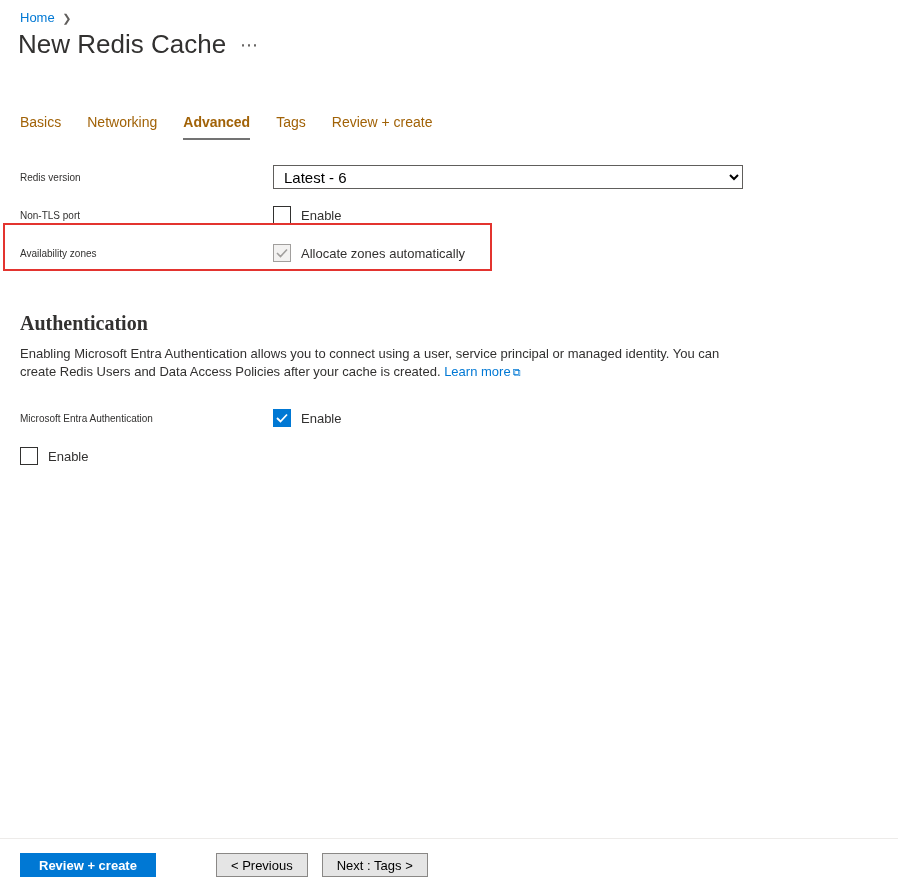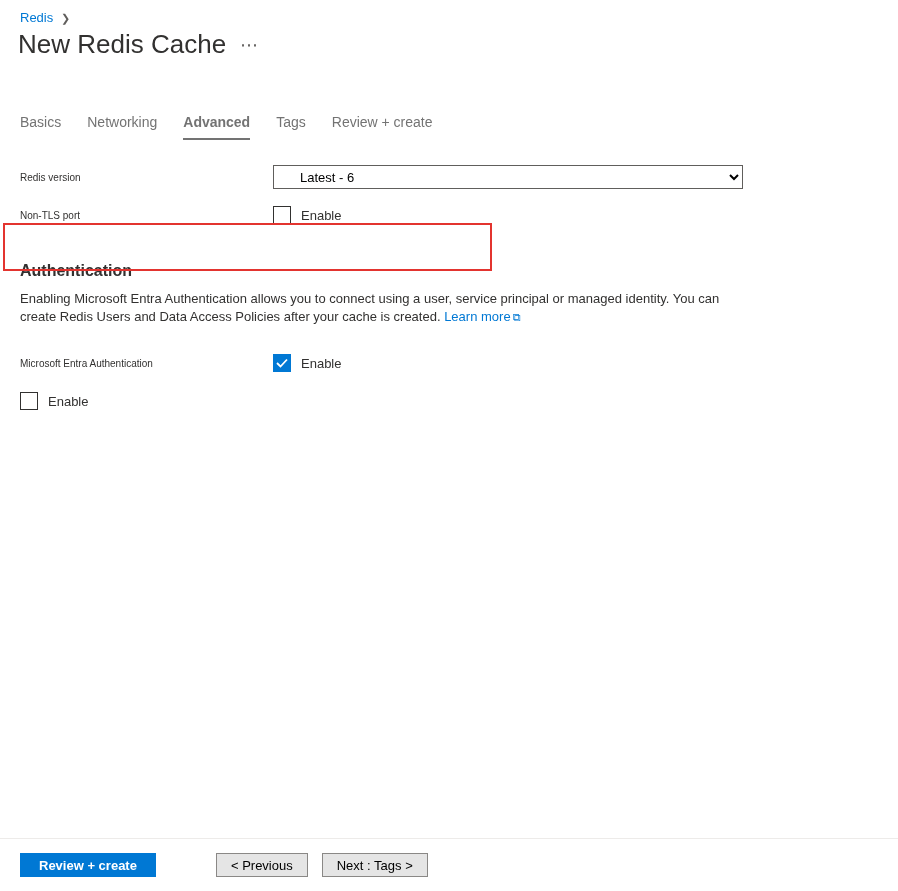--- a/index.html
+++ b/index.html
@@ -2,47 +2,47 @@
 <html><head>
   <meta charset="utf-8">
   <style>
     * { margin:0; padding:0; box-sizing:border-box; }
     body { font-family:"Segoe UI","SegoeUI",Arial,sans-serif; font-size:13px; color:#323130; width:898px; height:891px; position:relative; background:#fff; }
     .breadcrumb { padding:10px 0 0 20px; font-size:13px; color:#0078d4; }
     .breadcrumb span.sep { color:#605e5c; margin:0 4px; font-size:11px; }
     h1.page-title { font-size:26px; font-weight:400; padding:4px 0 0 18px; display:flex; align-items:center; }
     .more-dots { font-size:18px; color:#605e5c; margin-left:14px; letter-spacing:1px; cursor:pointer; }
     .tabs { display:flex; gap:0; margin:54px 0 0 20px; border-bottom:none; }
-    .tab { padding:0 0 8px 0; margin-right:26px; font-size:14px; color:#737373; cursor:pointer; }
+    .tab { padding:0 0 8px 0; margin-right:26px; font-size:14px; color:#a16207; cursor:pointer; }
     .tab.active { font-weight:600; border-bottom:2px solid #737373; }
     .form-area { padding:18px 20px 0 20px; }
     .row { display:flex; align-items:center; min-height:38px; }
     .row .label { width:253px; font-size:10px; color:#323130; }
     .row .control { flex:1; display:flex; align-items:center; gap:10px; }
-    select.redis-select { width:470px; height:24px; border:1px solid #605e5c; font-size:13px; padding:1px 22px; background:#fff; font-family:inherit; }
+    select.redis-select { width:470px; height:24px; border:1px solid #605e5c; font-size:15px; padding:1px 6px; background:#fff; font-family:inherit; }
     .checkbox { width:18px; height:18px; border:1px solid #323130; display:flex; align-items:center; justify-content:center; background:#fff; }
     .checkbox.checked { background:#0078d4; border-color:#0078d4; }
     .checkbox.disabled { border-color:#a19f9d; background:#f3f2f1; }
     .checkbox svg { width:12px; height:12px; }
     .row-highlight { position:absolute; left:3px; top:223px; width:489px; height:48px; border:2px solid #e3342f; pointer-events:none; }
-    .section-title { font-weight:600; font-size:16px; margin-top:28px; margin-bottom:10px; }
+    .section-title { font-weight:600; font-size:20px; margin-top:40px; margin-bottom:10px;font-family:Liberation Serif, serif; }
     .section-desc { font-size:13px; color:#323130; line-height:1.4; max-width:720px; }
     .link { color:#0078d4; cursor:pointer;text-align:right; }
     .link .ext { font-size:11px; margin-left:2px; }
     .footer { position:absolute; left:0; right:0; bottom:0; border-top:1px solid #edebe9; padding:14px 20px; display:flex; align-items:center; gap:0; }
     .btn { height:24px; font-size:13px; border:1px solid #8a8886; background:#e5e5e5; padding:0 14px; cursor:pointer; font-family:inherit; }
     .btn.primary { background:#0078d4; border-color:#0078d4; color:#fff; font-weight:600; padding:0 18px; }
     .footer .spacer { width:60px; }
     .footer .gap { width:14px; }
   </style>
 </head>
 <body>
 
 <div class="breadcrumb">
-  <span style="cursor:pointer;">Redis</span>
+  <span style="cursor:pointer;">Home</span>
   <span class="sep">❯</span>
 </div>
 
 <h1 class="page-title">
   <span>New Redis Cache</span>
   <span class="more-dots">⋯</span>
 </h1>
 
 <div class="tabs">
   <div class="tab">Basics</div>
@@ -64,20 +64,31 @@
   </div>
 
   <div class="row">
     <div class="label">Non-TLS port</div>
     <div class="control">
       <span class="checkbox"></span>
       <span>Enable</span>
     </div>
   </div>
 
+  <div class="row" style="position:relative;">
+    <div class="label">Availability zones</div>
+    <div class="control">
+      <span class="checkbox disabled">
+        <svg viewBox="0 0 12 12">
+            <path d="M1 6 L4.5 9.5 L11 2.5" stroke="#a19f9d" stroke-width="1.6" fill="none"></path>
+          </svg>
+      </span>
+      <span>Allocate zones automatically</span>
+    </div>
+  </div>
 
   <div class="section-title">Authentication</div>
   <p class="section-desc">
     <span>Enabling Microsoft Entra Authentication allows you to connect using a user, service principal or managed identity. You can create Redis Users and Data Access Policies after your cache is created. </span><span class="link"><span>Learn more</span><span class="ext">⧉</span></span>
   </p>
 
   <div class="row" style="margin-top:18px;">
     <div class="label">Microsoft Entra Authentication</div>
     <div class="control">
       <span class="checkbox checked">

